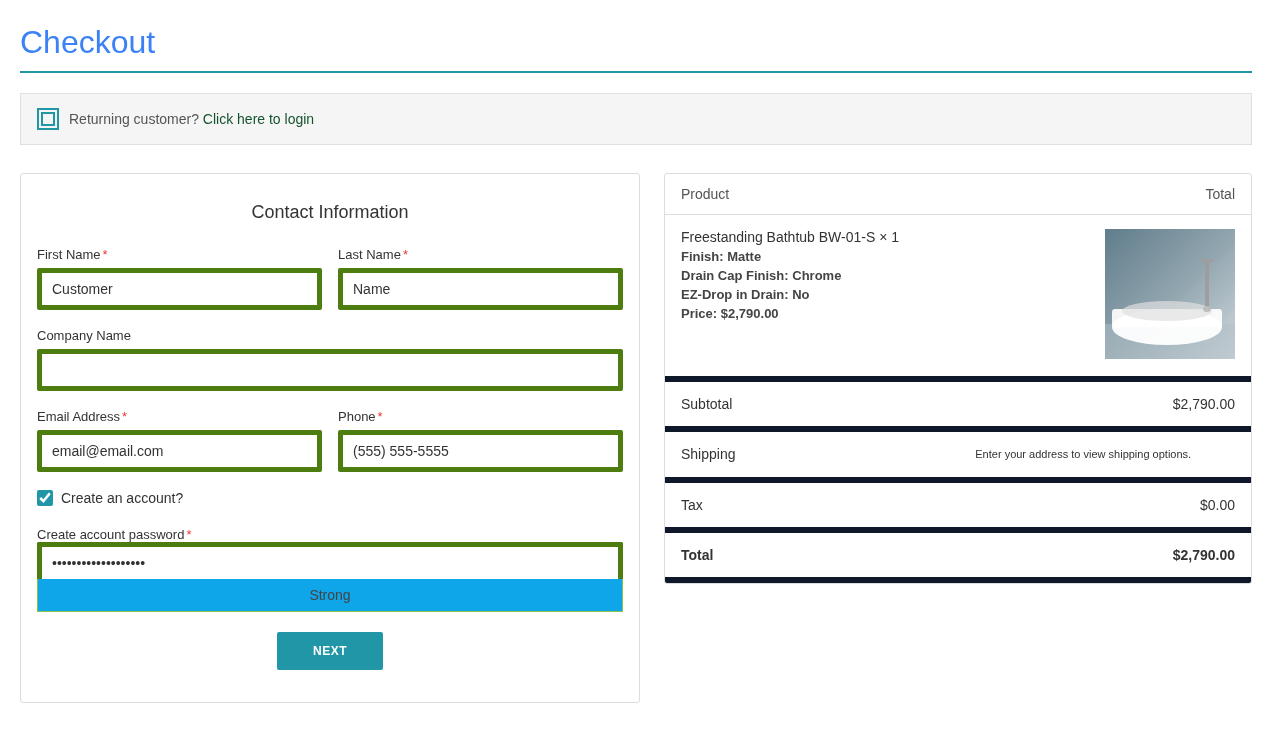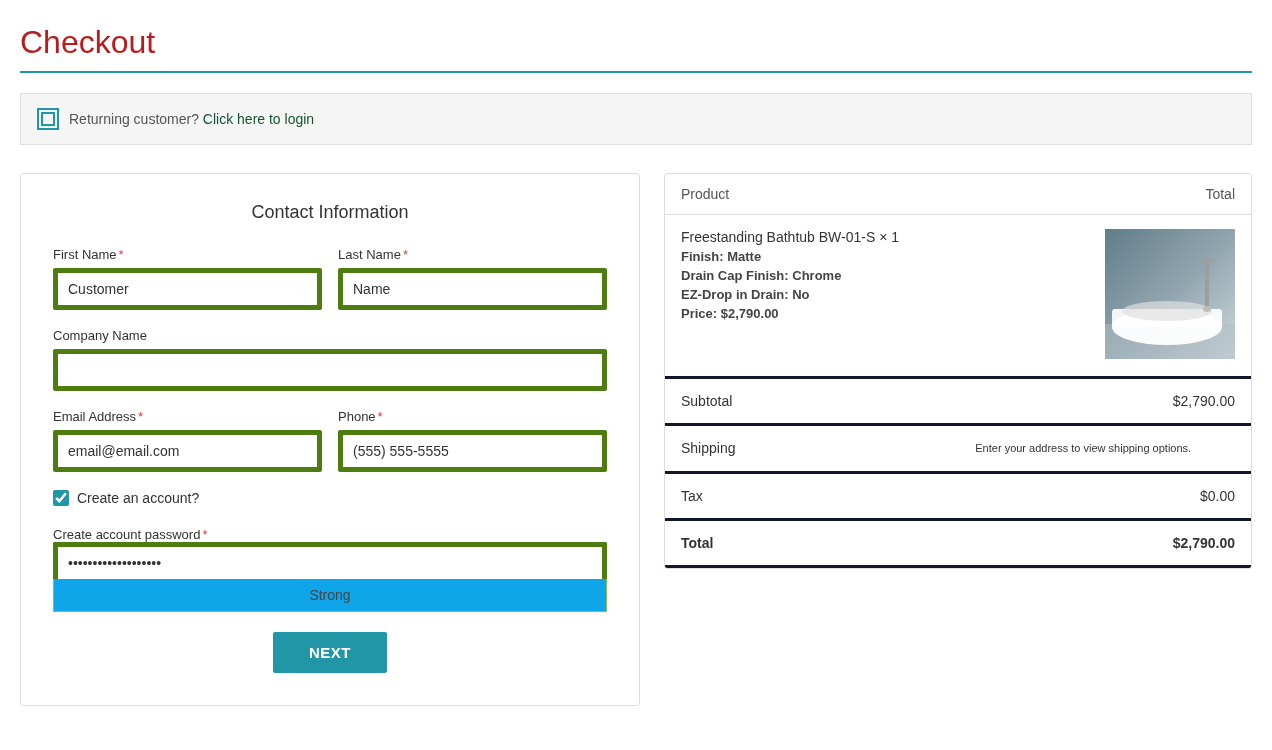--- a/index.html
+++ b/index.html
@@ -10,21 +10,21 @@
       font-size: 14px;
     }
     .page-wrapper {
       max-width: 1272px;
       margin: 0 auto;
       padding: 24px 20px;
     }
     .page-title {
       font-size: 32px;
       font-weight: 300;
-      color: #b91c1c;
+      color: #3b82f6;
       margin-bottom: 10px;
     }
     .title-divider {
       height: 2px;
       background: #2196a7;
       margin-bottom: 20px;
     }
     .returning-customer-bar {
       background: #f5f5f5;
       border: 1px solid #e0e0e0;
@@ -54,21 +54,21 @@
     .main-layout {
       display: flex;
       gap: 24px;
       align-items: flex-start;
     }
     
     .contact-panel {
       flex: 0 0 620px;
       border: 1px solid #ddd;
       border-radius: 3px;
-      padding: 28px 32px 32px;
+      padding: 28px 16px 32px;
     }
     .contact-panel-title {
       text-align: center;
       font-size: 18px;
       font-weight: normal;
       margin-bottom: 24px;
       color: #333;
     }
     .form-row {
       display: flex;
@@ -139,21 +139,21 @@
     .next-btn-row {
       display: flex;
       justify-content: center;
       margin-top: 20px;
     }
     .next-button {
       background: #2196a7;
       color: #fff;
       border: none;
       padding: 12px 36px;
-      font-size: 15px;
+      font-size: 12px;
       font-weight: bold;
       letter-spacing: 0.5px;
       cursor: pointer;
       border-radius: 2px;
     }
 
     
     .order-panel {
       flex: 1;
       border: 1px solid #ddd;
@@ -173,21 +173,21 @@
       border-bottom: 1px solid #ddd;
     }
     .order-table th:last-child {
       text-align: right;
     }
     .order-table td {
       padding: 14px 16px;
       vertical-align: top;
       font-size: 14px;
       color: #333;
-      border-bottom: 3px solid #0f172a;
+      border-bottom: 6px solid #0f172a;
     }
     .order-table td:last-child {
       text-align: right;
     }
     .product-cell {
       display: flex;
       flex-direction: column;
       gap: 4px;
     }
     .product-name {

